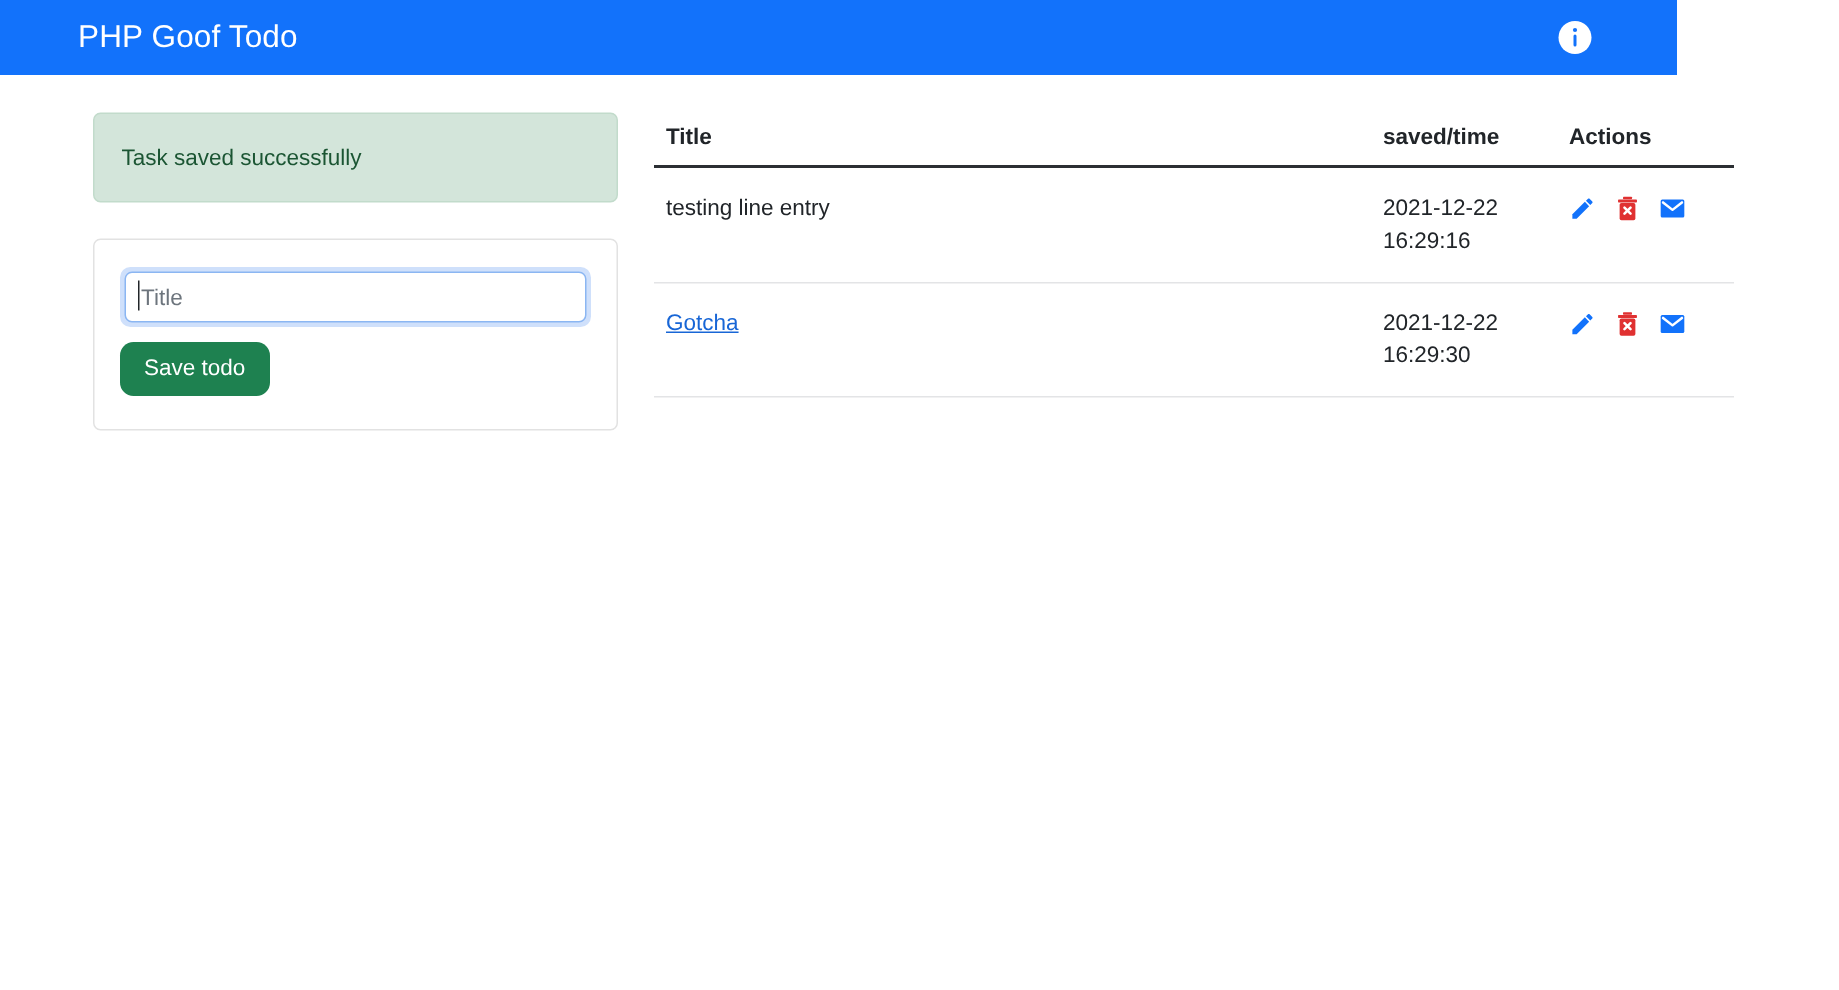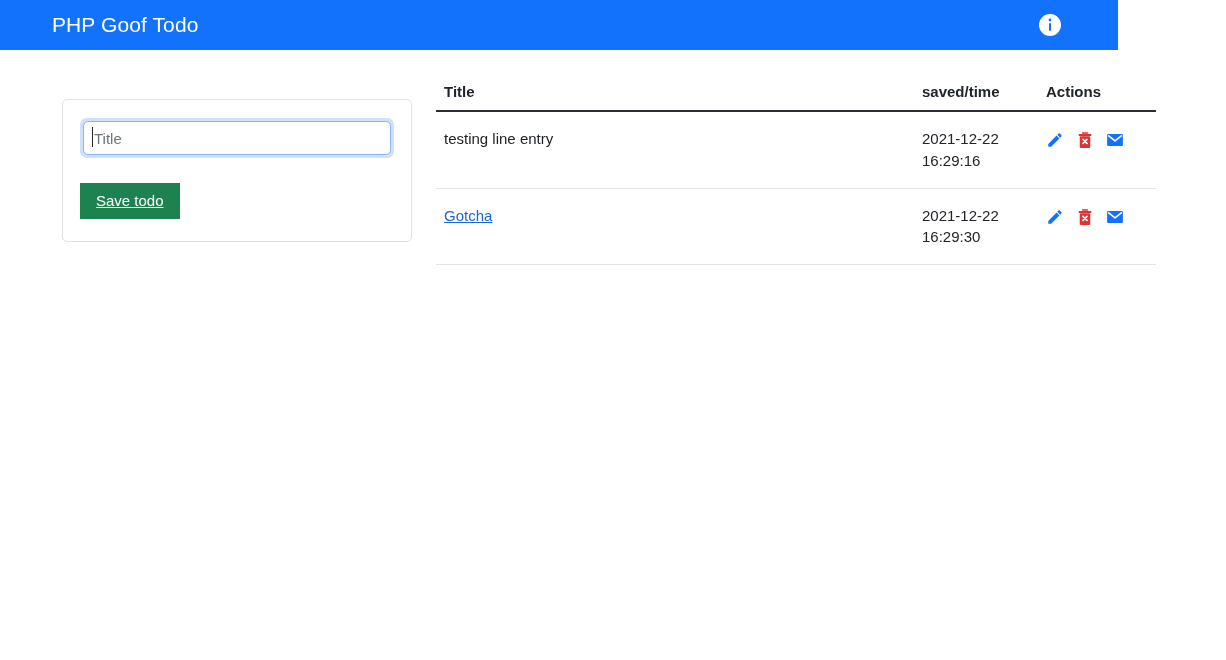--- a/index.html
+++ b/index.html
@@ -101,33 +101,32 @@
   .caret {
     position: absolute;
     left: 12px;
     top: 9px;
     width: 1px;
     height: 20px;
     background: #212529;
   }
 
   .save-btn {
-    margin-top: 25px;
+    margin-top: 10px;
     display: inline-block;
     background: #1e8150;
     border: none;
-    border-radius: 0;
+    border-radius: 9px;
     color: #ffffff;
     font-family: "Liberation Sans", sans-serif;
     font-size: 15px;
     padding: 0 16px;
     height: 36px;
     line-height: 36px;
     cursor: pointer;
-    text-decoration: underline;
   }
 
   
   .table-wrap {
     position: absolute;
     left: 436px;
     top: 25px;
     width: 720px;
   }
   table.todo-table {
@@ -186,20 +185,23 @@
       <rect x="11" y="10" width="2" height="8" rx="1" fill="#1272fb"></rect>
       <circle cx="12" cy="7" r="1.4" fill="#1272fb"></circle>
     </svg>
   </div>
 </div>
 
 <div class="page">
 
   <div class="left-col">
 
+    <div class="alert-success">
+      <span>Task saved successfully</span>
+    </div>
 
     <div class="form-card">
       <div class="title-input-wrap">
         <input class="title-input" type="text" placeholder="Title" style="">
         <span class="caret"></span>
       </div>
       <button class="save-btn">Save todo</button>
     </div>
 
   </div>

